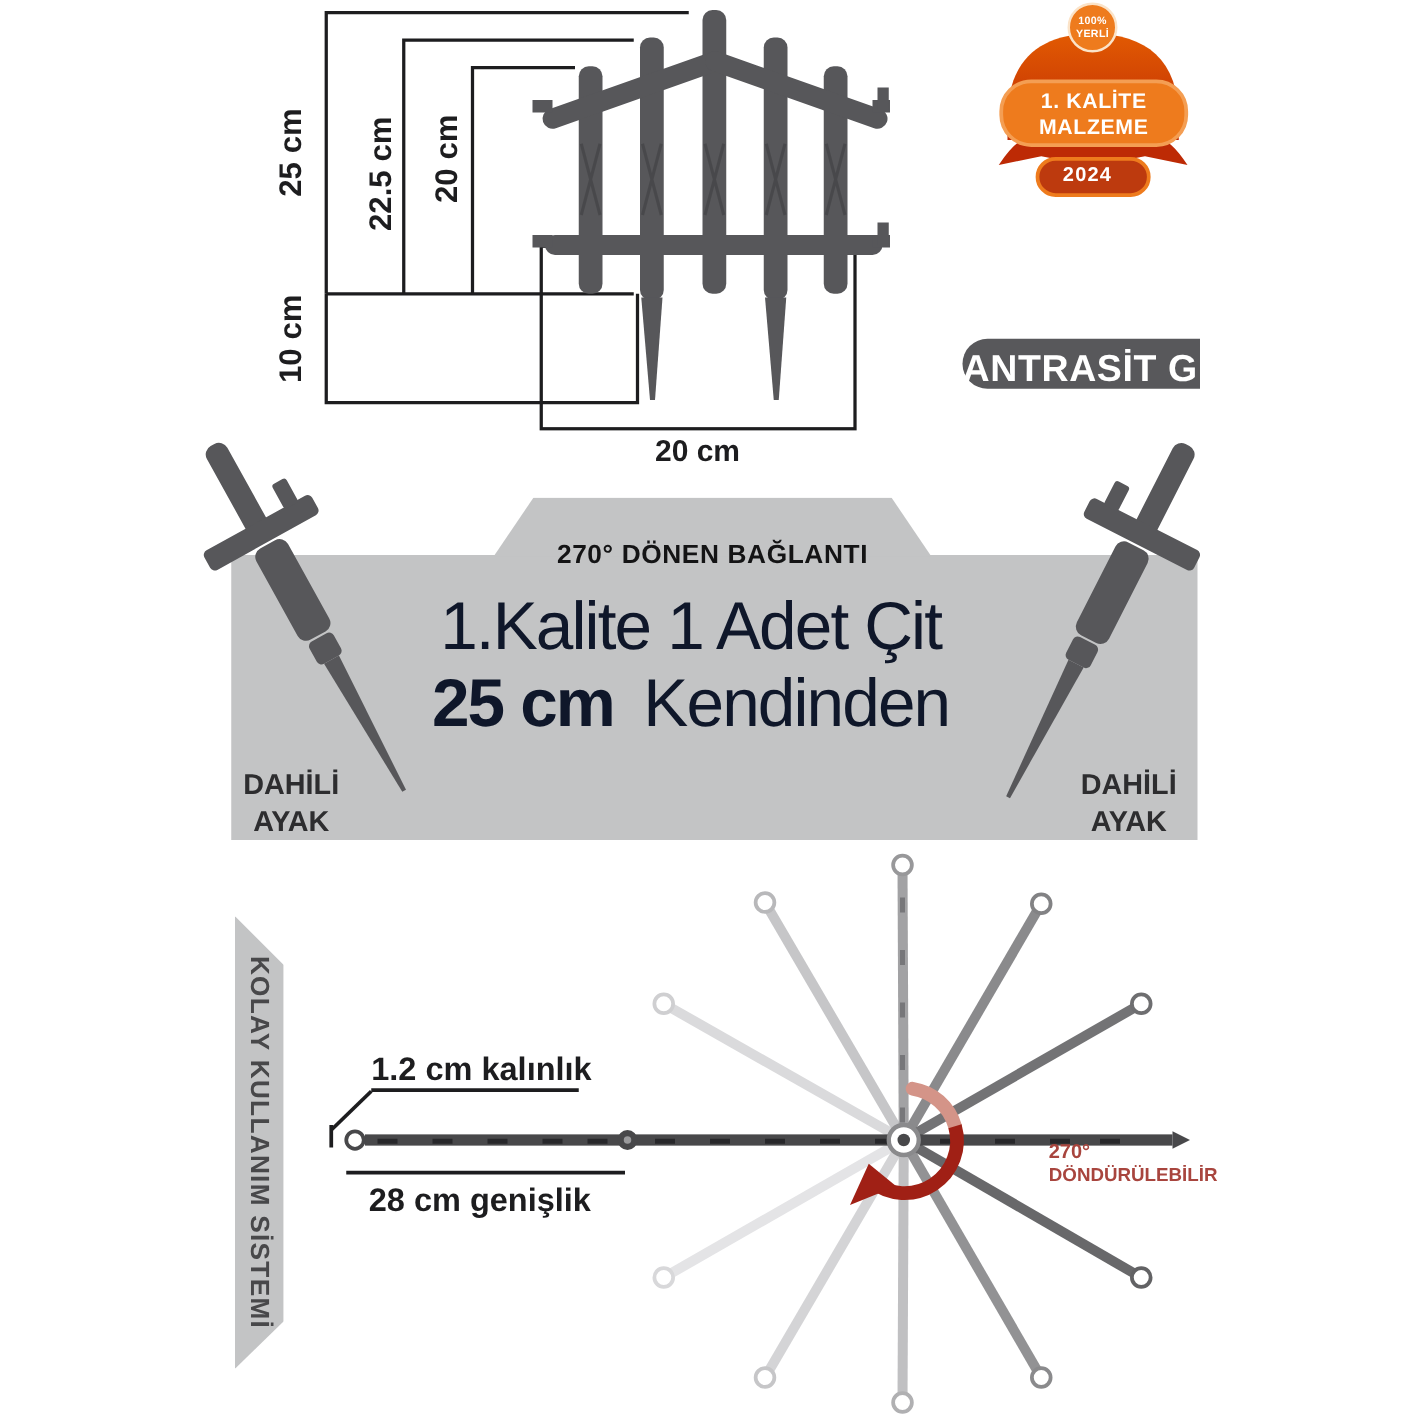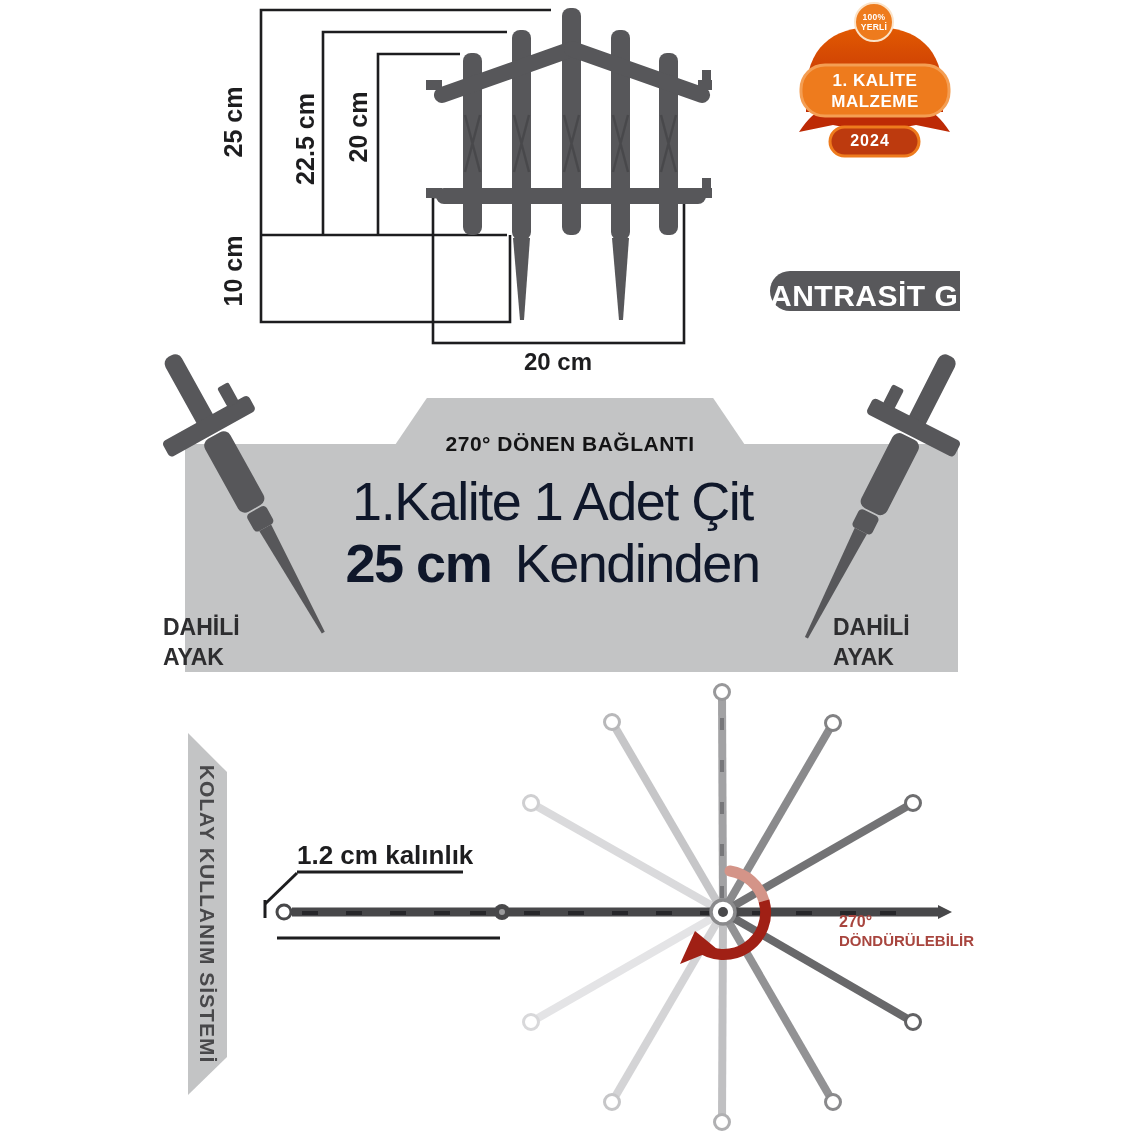--- a/index.html
+++ b/index.html
@@ -10,21 +10,21 @@
   svg.layer{position:absolute;left:0;top:0;z-index:2;}
   .txt{position:absolute;z-index:3;color:#1b1b1c;white-space:nowrap;}
   .dim{font-size:25px;font-weight:700;color:#1d1d1f;transform:translate(-50%,-50%) rotate(-90deg);}
   .dimh{font-size:24px;font-weight:700;color:#1d1d1f;transform:translate(-50%,-50%);}
   .banner-bg{background:#c3c4c5;}
   .tab{left:395px;top:398px;width:350px;height:47px;background:#c3c4c5;
        clip-path:polygon(9.1% 0,90.9% 0,100% 100%,0 100%);}
   .tab-label{left:395px;top:408px;width:350px;text-align:center;font-size:21px;font-weight:700;
              letter-spacing:.5px;color:#141415;margin-top:24px;}
   .title{left:185px;width:735px;text-align:center;font-size:54px;letter-spacing:-1.5px;color:#0f172a;}
-  .leg{width:140px;font-size:23px;font-weight:700;line-height:30px;color:#2d2d2f;}
+  .leg{width:140px;text-align:center;font-size:23px;font-weight:700;line-height:30px;color:#2d2d2f;}
   .ribbon{left:188px;top:733px;width:39px;height:362px;background:#c3c4c5;
           clip-path:polygon(0 0,100% 10.8%,100% 89.5%,0 100%);}
   .ribbon-label{left:207px;top:914px;transform:translate(-50%,-50%) rotate(90deg);
                 font-size:21px;font-weight:700;letter-spacing:1px;color:#48484a;}
   .color-chip{left:770px;top:271px;width:190px;height:40px;background:#58585b;
               border-radius:20px 0 0 20px;}
   .color-chip-label{left:770px;top:279px;width:190px;text-align:center;color:#fff;
                     font-size:30px;font-weight:700;letter-spacing:.5px;}
   .meas{font-size:26px;font-weight:700;color:#1d1d1f;}
   .rot-note{left:798px;top:912px;color:#a8453e;font-weight:700;font-size:16px;line-height:19px;margin-left:41px;}
@@ -215,19 +215,20 @@
     <div>AYAK</div>
   </div>
   <div class="txt leg" style="left:833px;top:612px;">
     <div>DAHİLİ</div>
     <div>AYAK</div>
   </div>
 
   <div class="txt ribbon-label">KOLAY KULLANIM SİSTEMİ</div>
 
   <div class="txt meas" style="left:297px;top:840px;text-align:right;">1.2 cm kalınlık</div>
+  <div class="txt meas" style="left:295px;top:945px;">28 cm genişlik</div>
 
   <div class="txt rot-note">
     <div>270°</div>
     <div style="font-size:15px;">DÖNDÜRÜLEBİLİR</div>
   </div>
 
 </div>
 
 </body></html>

